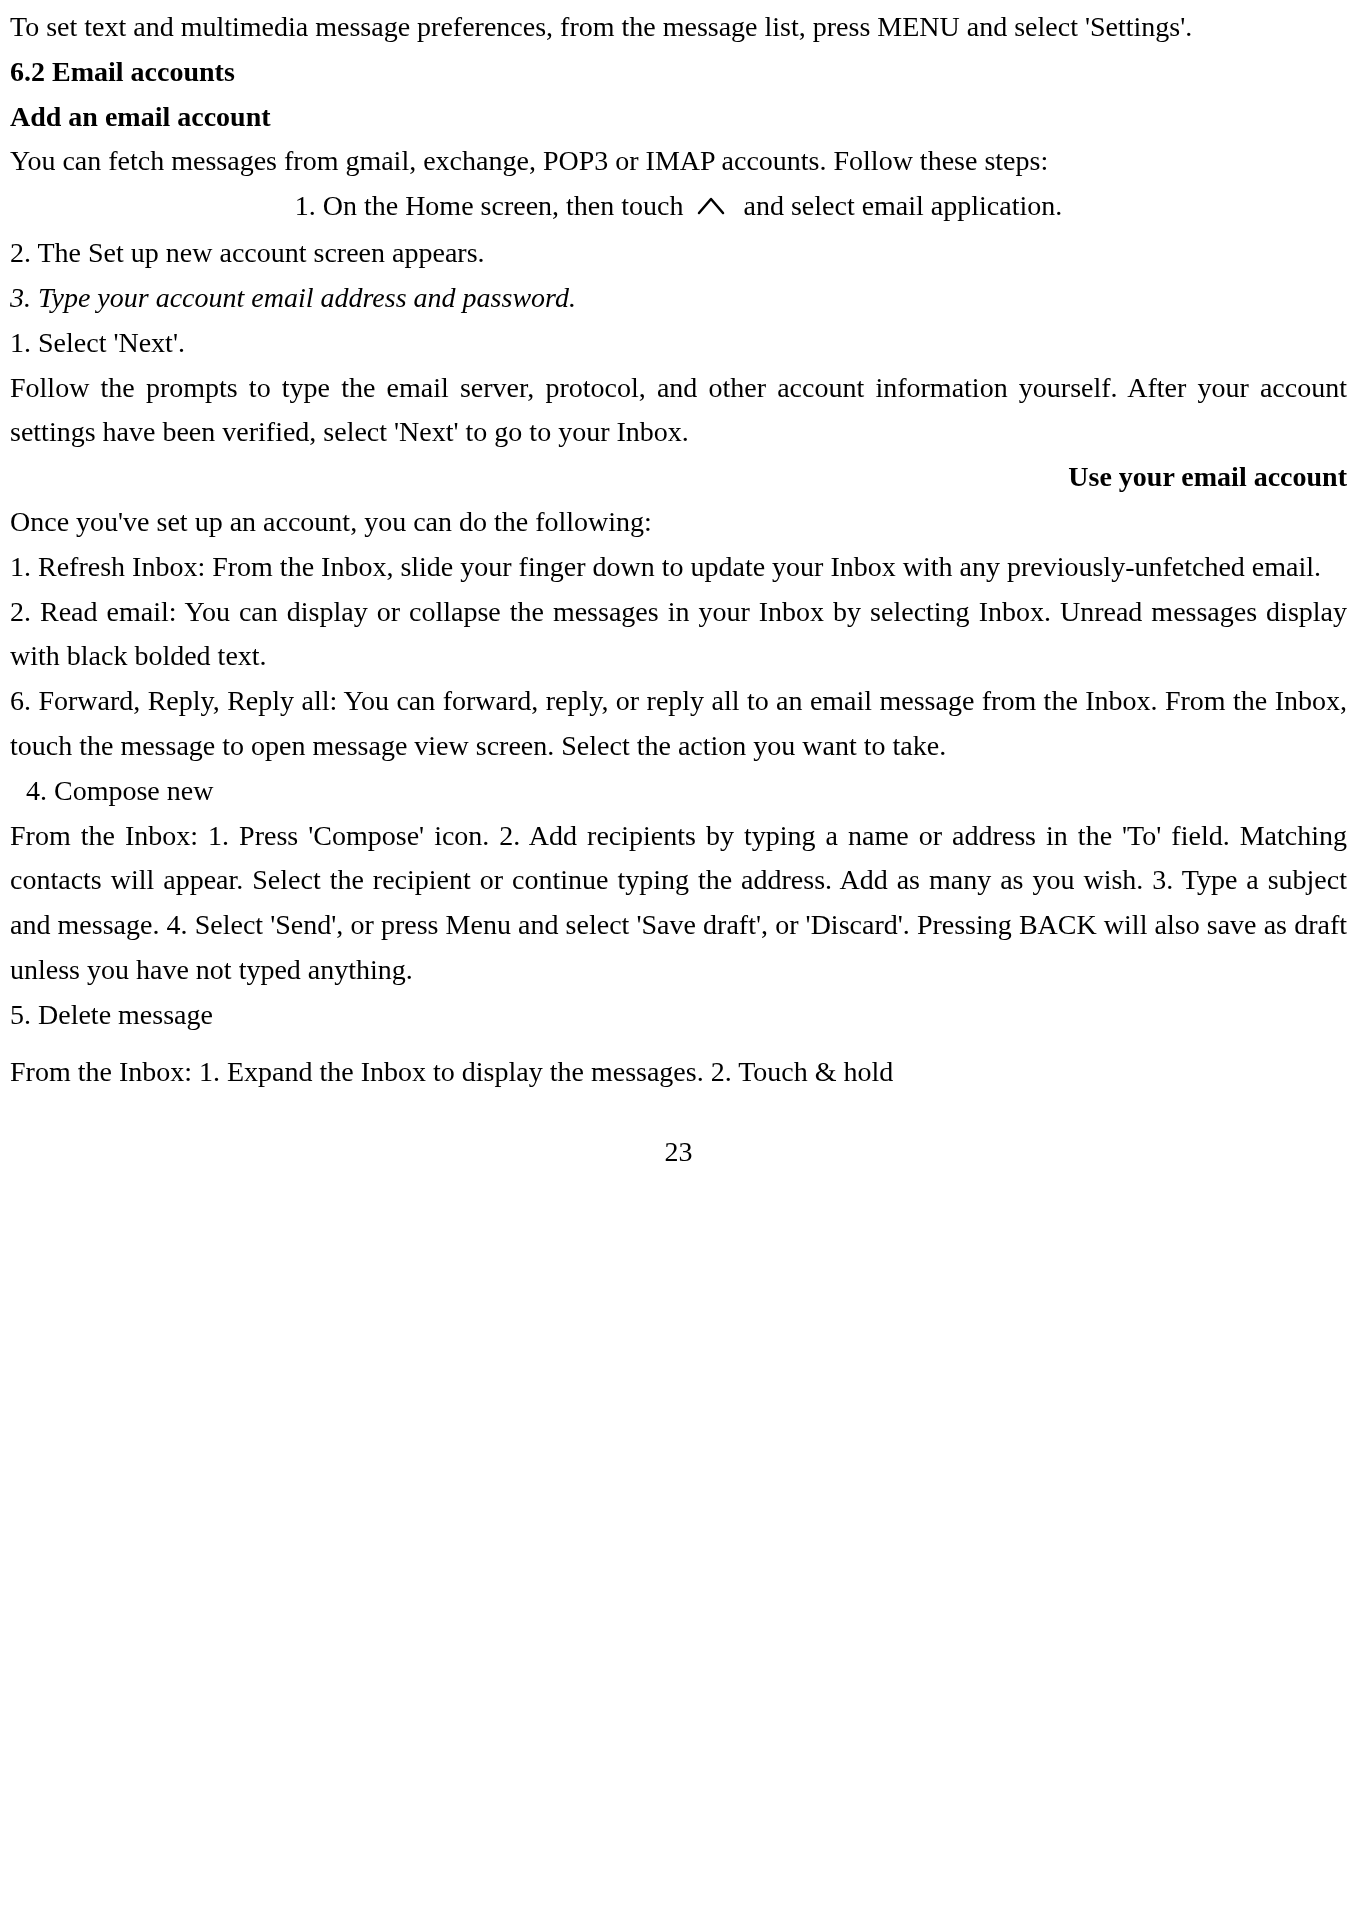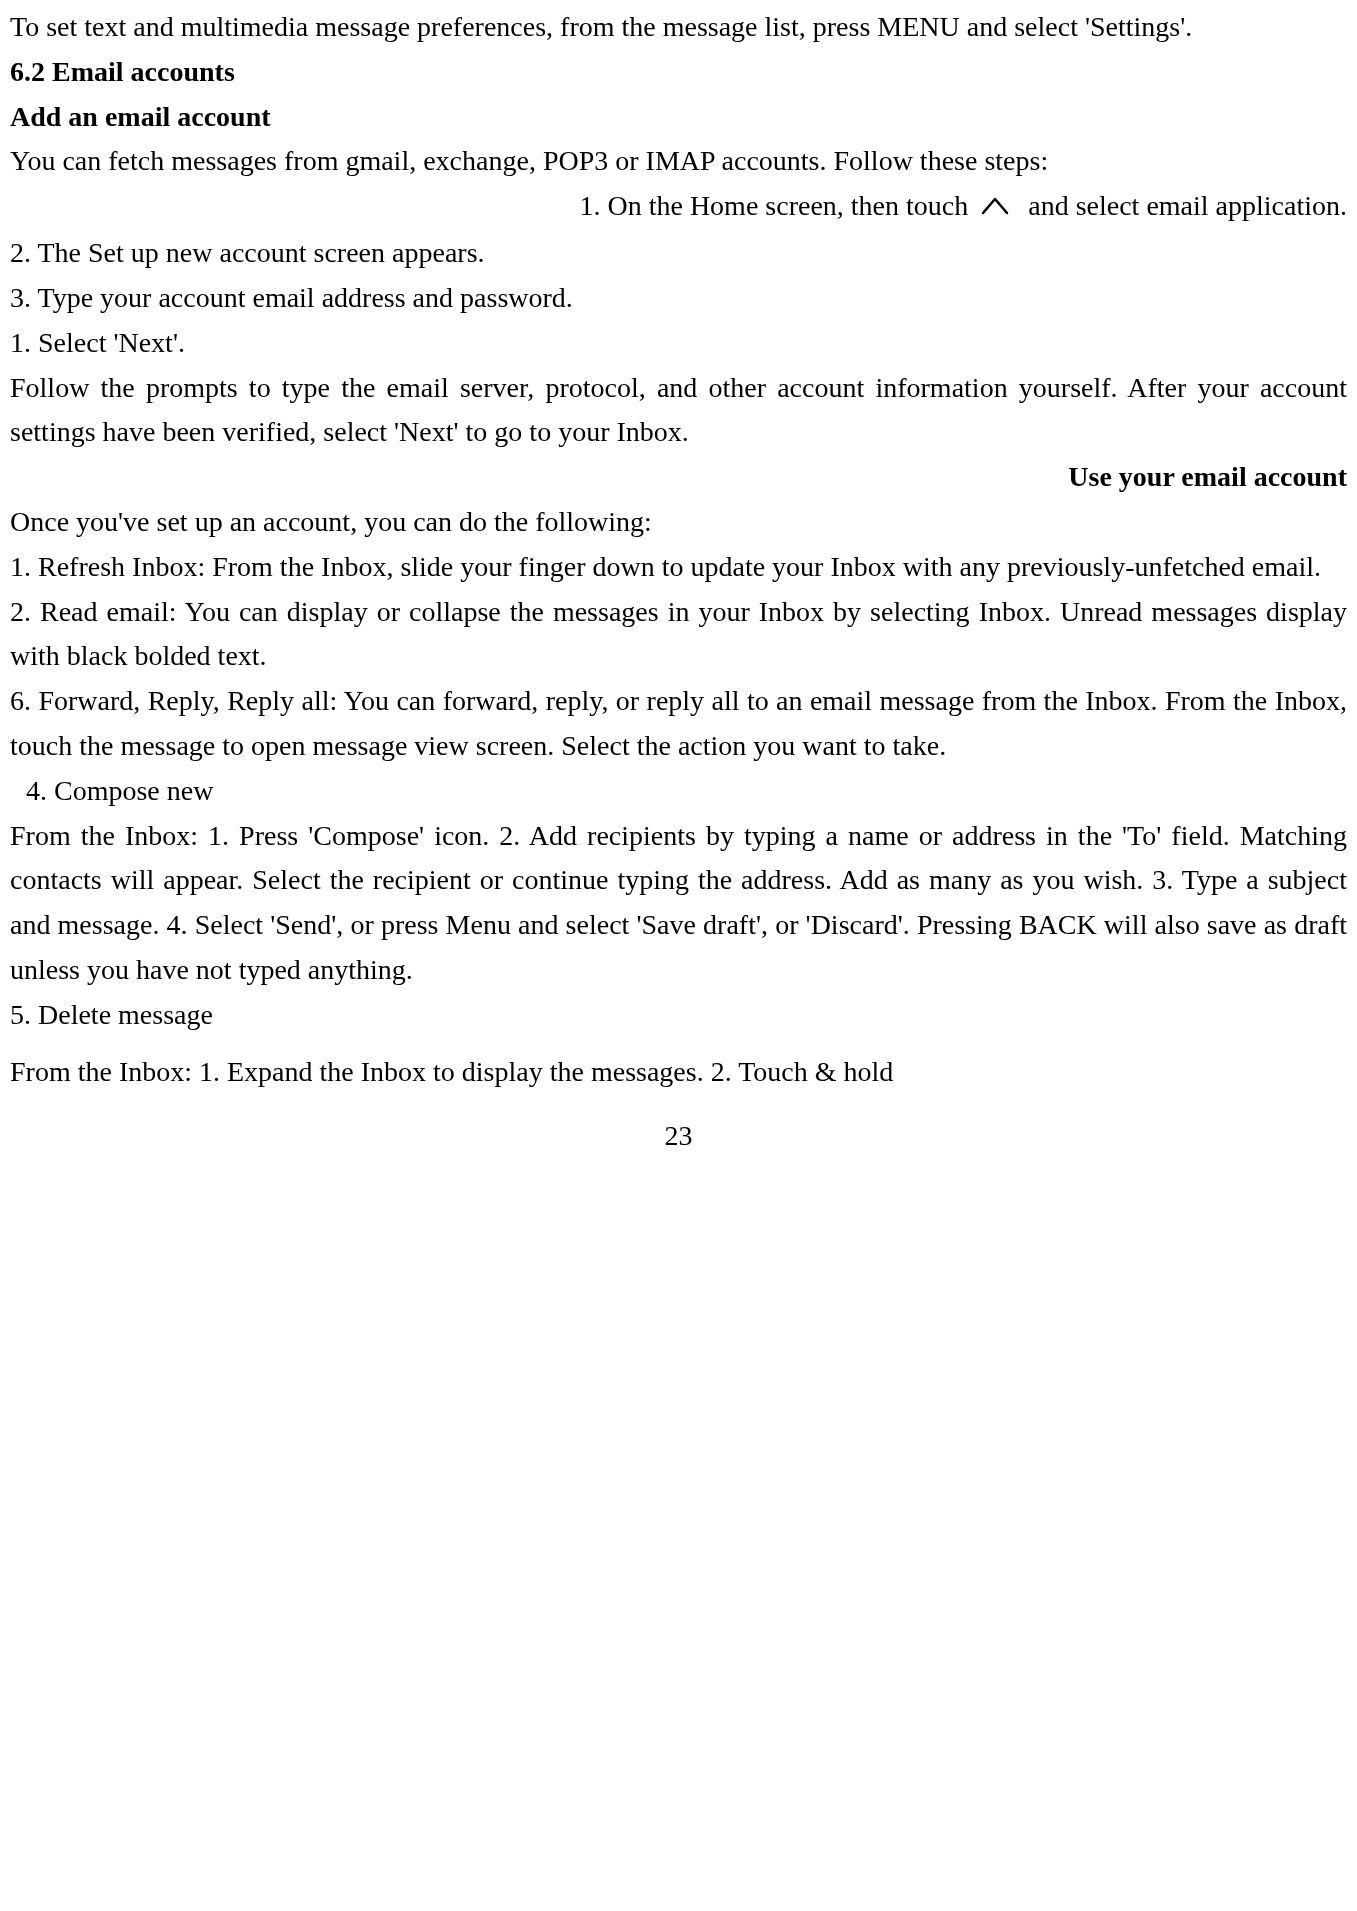--- a/index.html
+++ b/index.html
@@ -26,43 +26,43 @@
     .bold {
       font-weight: bold;
     }
     .chevron-icon {
       display: inline-block;
       vertical-align: middle;
       margin: 0 2px;
     }
     .page-number {
       text-align: center;
-      margin-top: 20px;
+      margin-top: 36px;
       font-size: 28px;
     }
     .spacer {
       display: inline-block;
       width: 6px;
     }
   </style>
 </head>
 <body>
 
 <div class="content">
   <p>To set text and multimedia message preferences, from the message list, press MENU and select 'Settings'.</p>
   <p class="bold" style="text-align:left;">6.2 Email accounts</p>
   <p class="bold" style="text-align:left;">Add an email account</p>
   <p>You can fetch messages from gmail, exchange, POP3 or IMAP accounts. Follow these steps:</p>
-  <p style="text-align:right;">
+  <p style="text-align:center;">
     <span>1. On the Home screen, then touch </span><span class="chevron-icon"><svg width="36" height="24" viewBox="0 0 36 24">
           <path d="M 6 20 L 18 6 L 30 20" stroke="#000" stroke-width="2.5" fill="none" stroke-linecap="round" stroke-linejoin="round"></path>
         </svg></span><span class="spacer"></span><span> and select email application.</span>
   </p>
   <p style="text-align:left;">2. The Set up new account screen appears.</p>
-  <p style="text-align:left;">3. Type your account email address and password.</p>
+  <p style="text-align:left;font-style:italic;">3. Type your account email address and password.</p>
   <p style="text-align:left;">1. Select 'Next'.</p>
   <p>Follow the prompts to type the email server, protocol, and other account information yourself. After your account settings have been verified, select 'Next' to go to your Inbox.</p>
   <p class="bold" style="text-align:right;">Use your email account</p>
   <p style="text-align:left;">Once you've set up an account, you can do the following:</p>
   <p>1. Refresh Inbox: From the Inbox, slide your finger down to update your Inbox with any previously-unfetched email.</p>
   <p>2. Read email: You can display or collapse the messages in your Inbox by selecting Inbox. Unread messages display with black bolded text.</p>
   <p>6. Forward, Reply, Reply all: You can forward, reply, or reply all to an email message from the Inbox. From the Inbox, touch the message to open message view screen. Select the action you want to take.</p>
   <p style="text-align:left;margin-left:16px;">4. Compose new</p>
   <p>From the Inbox: 1. Press 'Compose' icon. 2. Add recipients by typing a name or address in the 'To' field. Matching contacts will appear. Select the recipient or continue typing the address. Add as many as you wish. 3. Type a subject and message. 4. Select 'Send', or press Menu and select 'Save draft', or 'Discard'. Pressing BACK will also save as draft unless you have not typed anything.</p>
   <p style="text-align:left;">5. Delete message</p>

